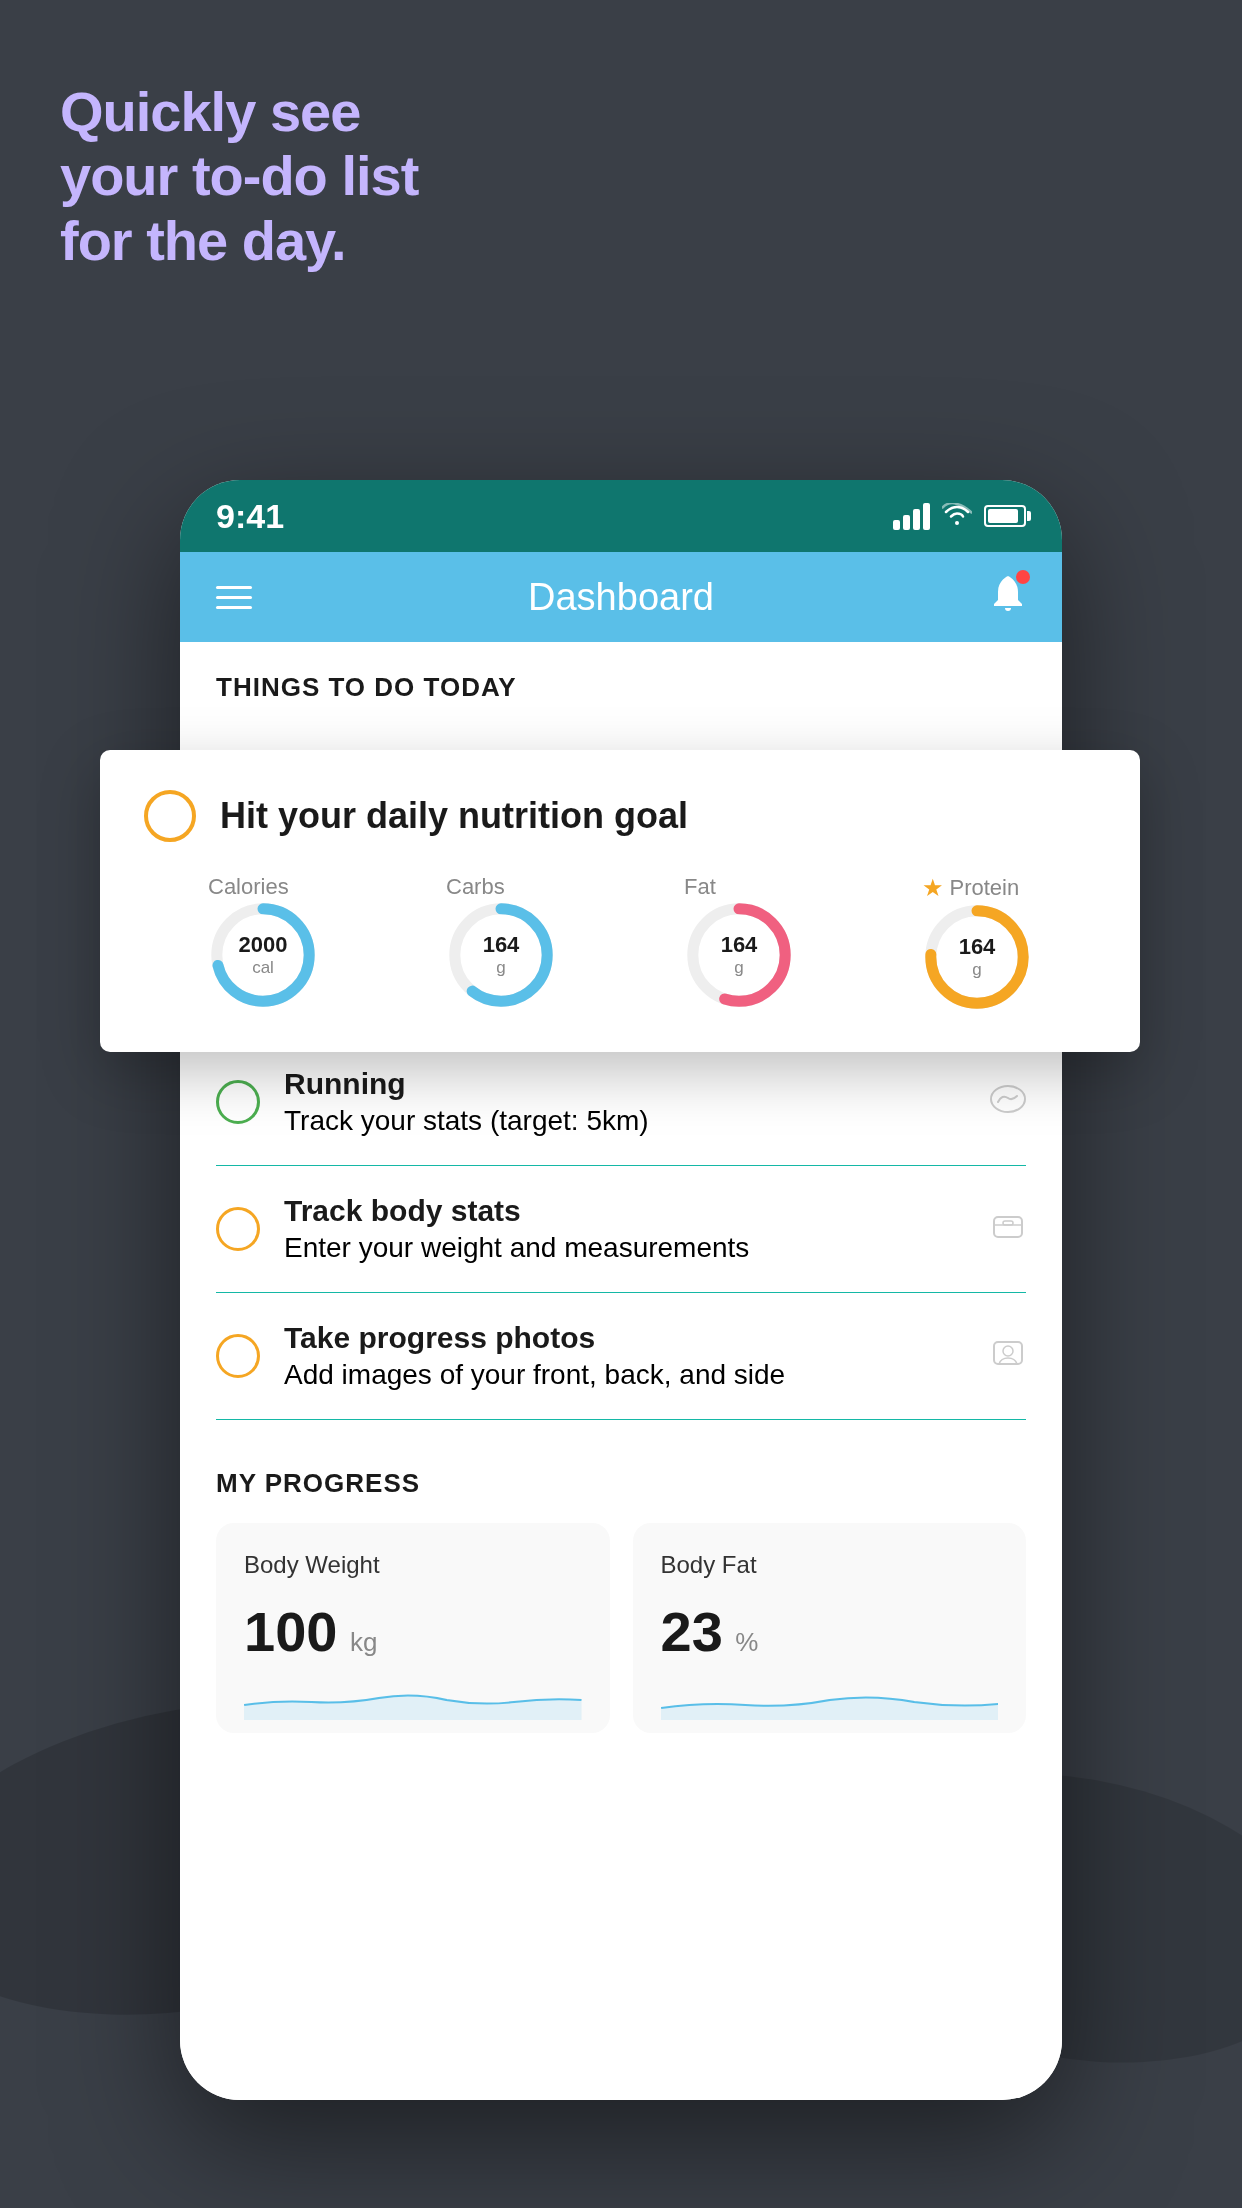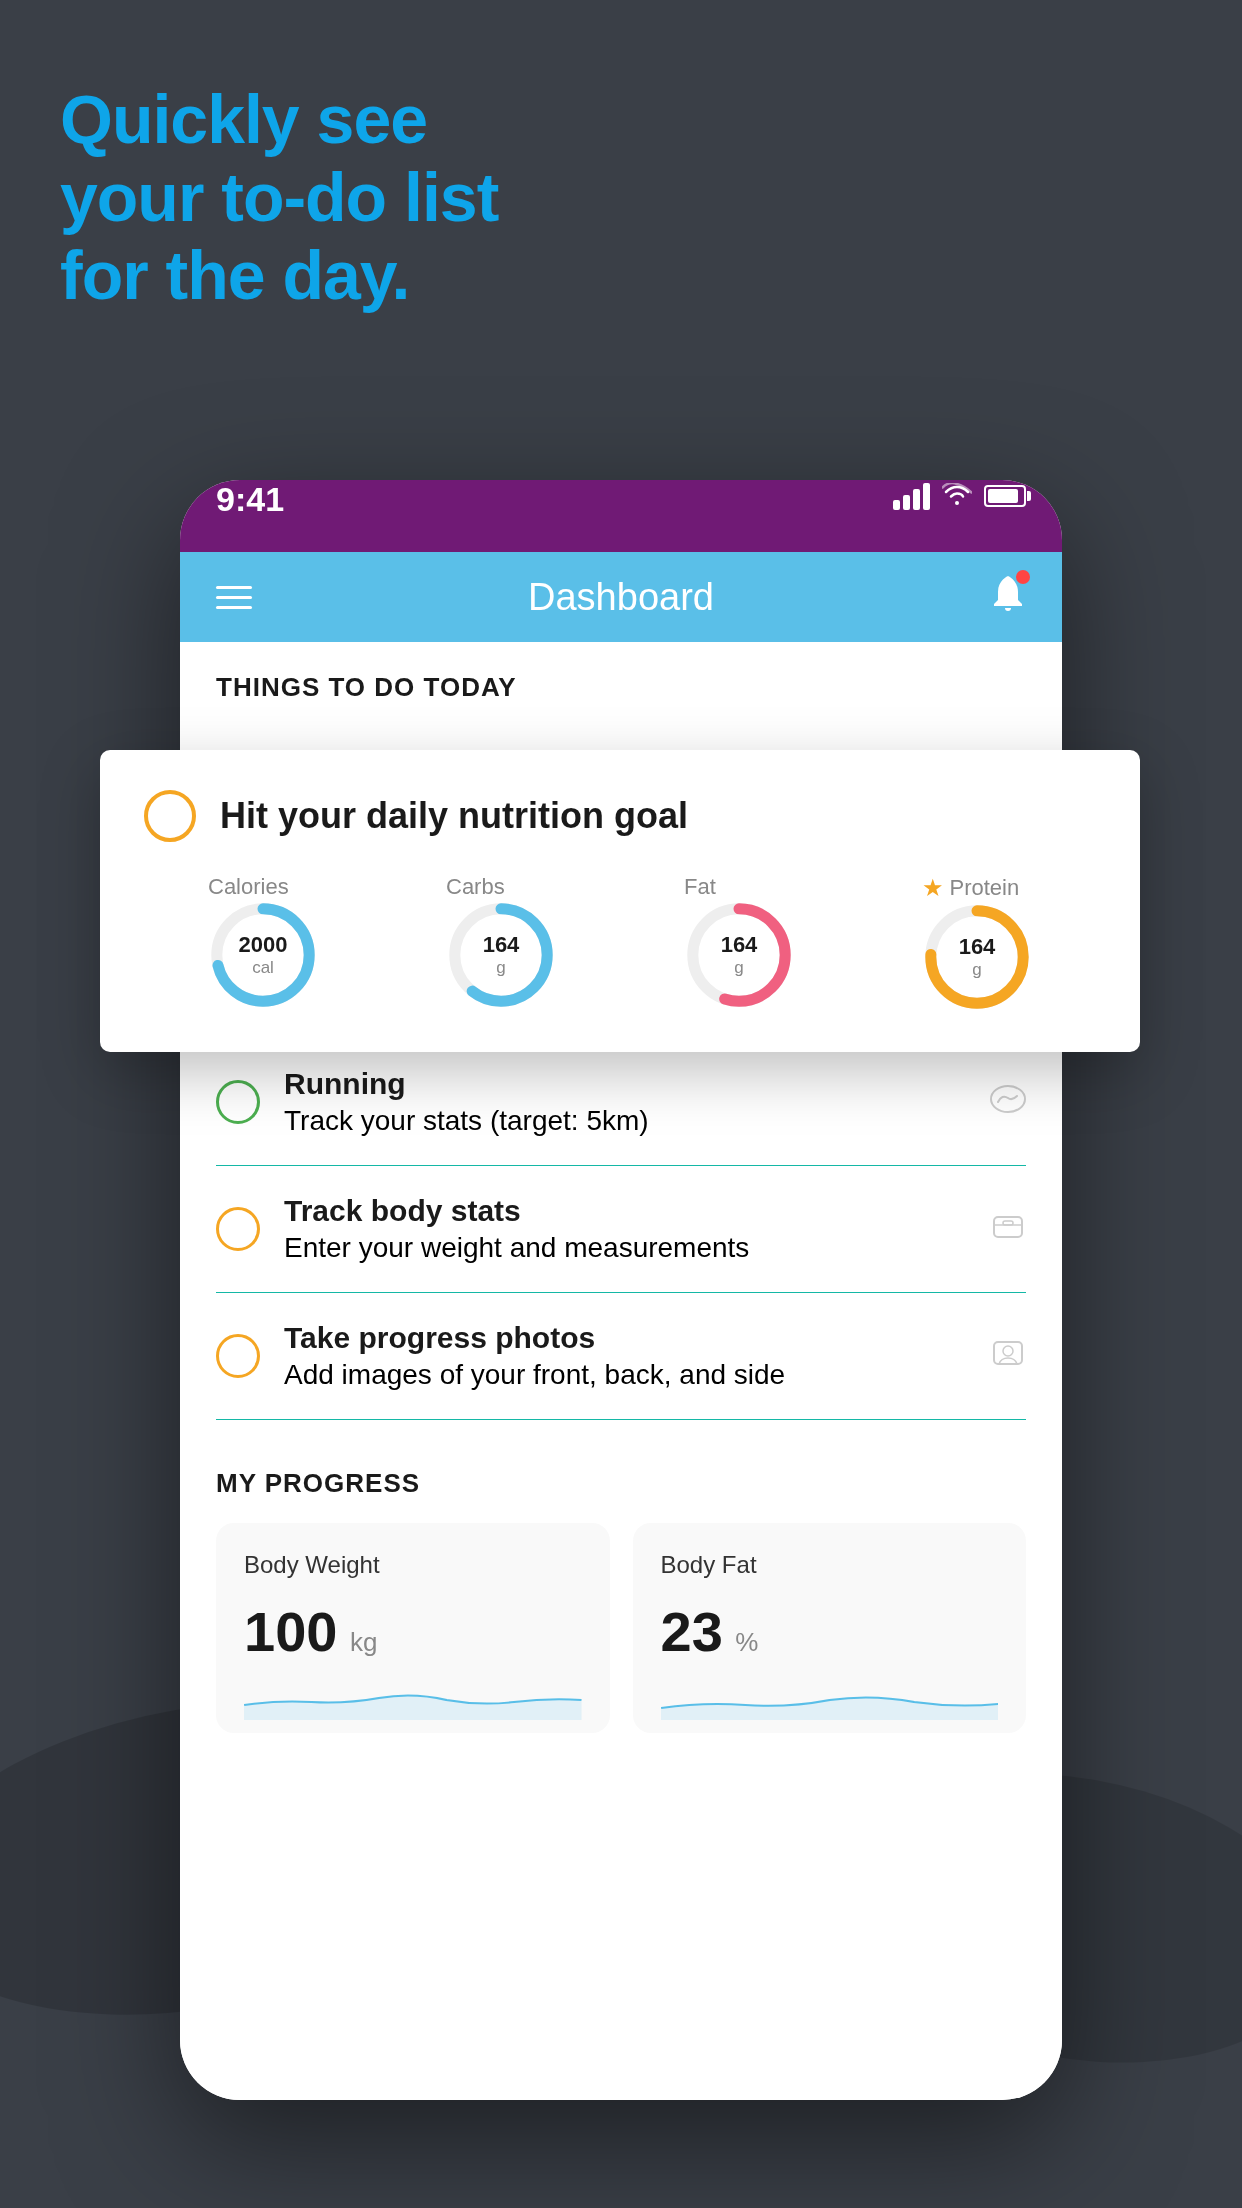--- a/index.html
+++ b/index.html
@@ -11,46 +11,46 @@
       background: #3a3f47;
       font-family: -apple-system, 'Helvetica Neue', Arial, sans-serif;
       overflow: hidden;
       position: relative;
     }
 
     .headline {
       position: absolute;
       top: 80px;
       left: 60px;
-      color: #0ea5e9;
-      font-size: 68px;
+      color: #c4b5fd;
+      font-size: 56px;
       font-weight: 800;
       line-height: 1.15;
       letter-spacing: -1px;
     }
 
     
     .phone {
       position: absolute;
       top: 480px;
       left: 180px;
       width: 882px;
       height: 1620px;
       background: #f2f2f2;
       border-radius: 60px;
       overflow: hidden;
       box-shadow: 0 40px 120px rgba(0,0,0,0.5);
     }
 
     
     .status-bar {
-      background: #701a75;
+      background: #0f766e;
       height: 72px;
       display: flex;
-      align-items: flex-start;
+      align-items: center;
       justify-content: space-between;
       padding: 0 36px;
     }
     .status-time {
       color: #fff;
       font-size: 34px;
       font-weight: 700;
     }
     .status-icons {
       display: flex;

